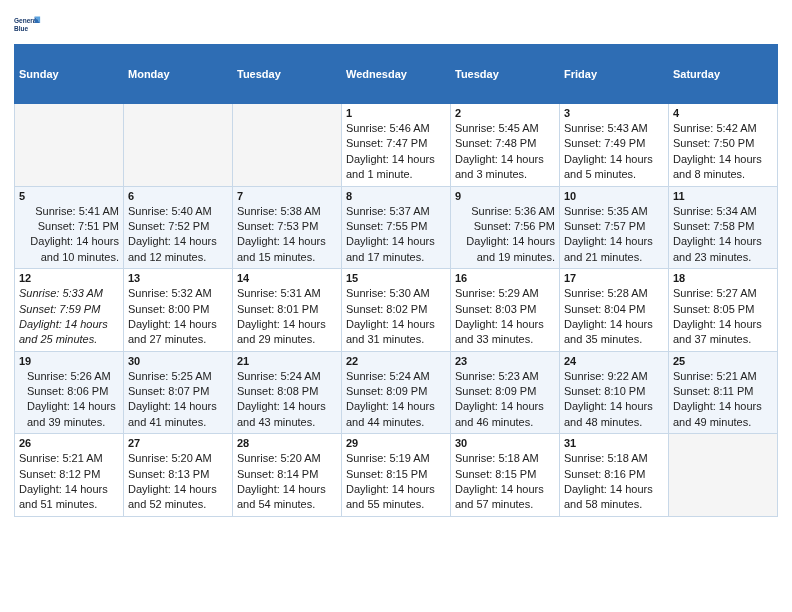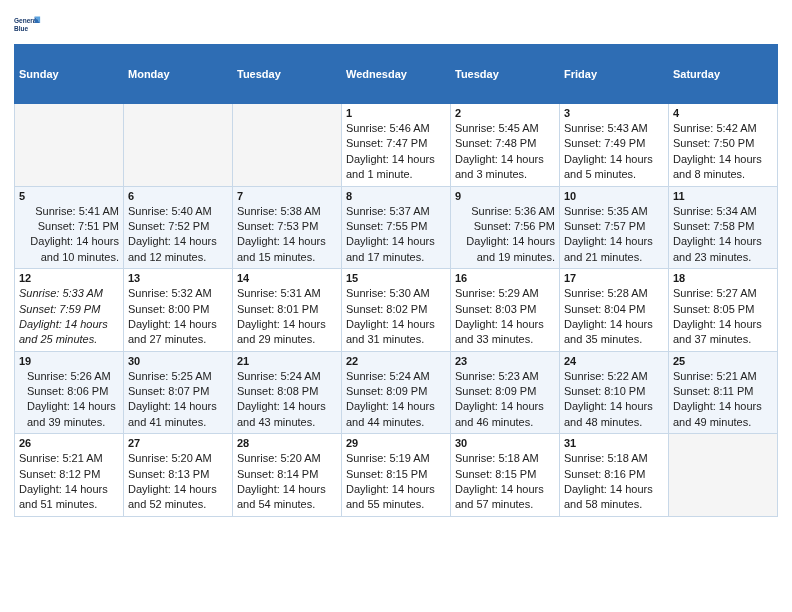--- a/index.html
+++ b/index.html
@@ -284,21 +284,21 @@
           </td>
           <td>
             <div class="day-number">23</div>
             <div class="day-info" style="white-space: pre-line;">Sunrise: 5:23 AM
 Sunset: 8:09 PM
 Daylight: 14 hours
 and 46 minutes.</div>
           </td>
           <td>
             <div class="day-number">24</div>
-            <div class="day-info" style="white-space: pre-line;">Sunrise: 5:22 AM
+            <div class="day-info" style="white-space: pre-line;">Sunrise: 9:22 AM
 Sunset: 8:10 PM
 Daylight: 14 hours
 and 48 minutes.</div>
           </td>
           <td>
             <div class="day-number">25</div>
             <div class="day-info" style="white-space: pre-line;">Sunrise: 5:21 AM
 Sunset: 8:11 PM
 Daylight: 14 hours
 and 49 minutes.</div>

